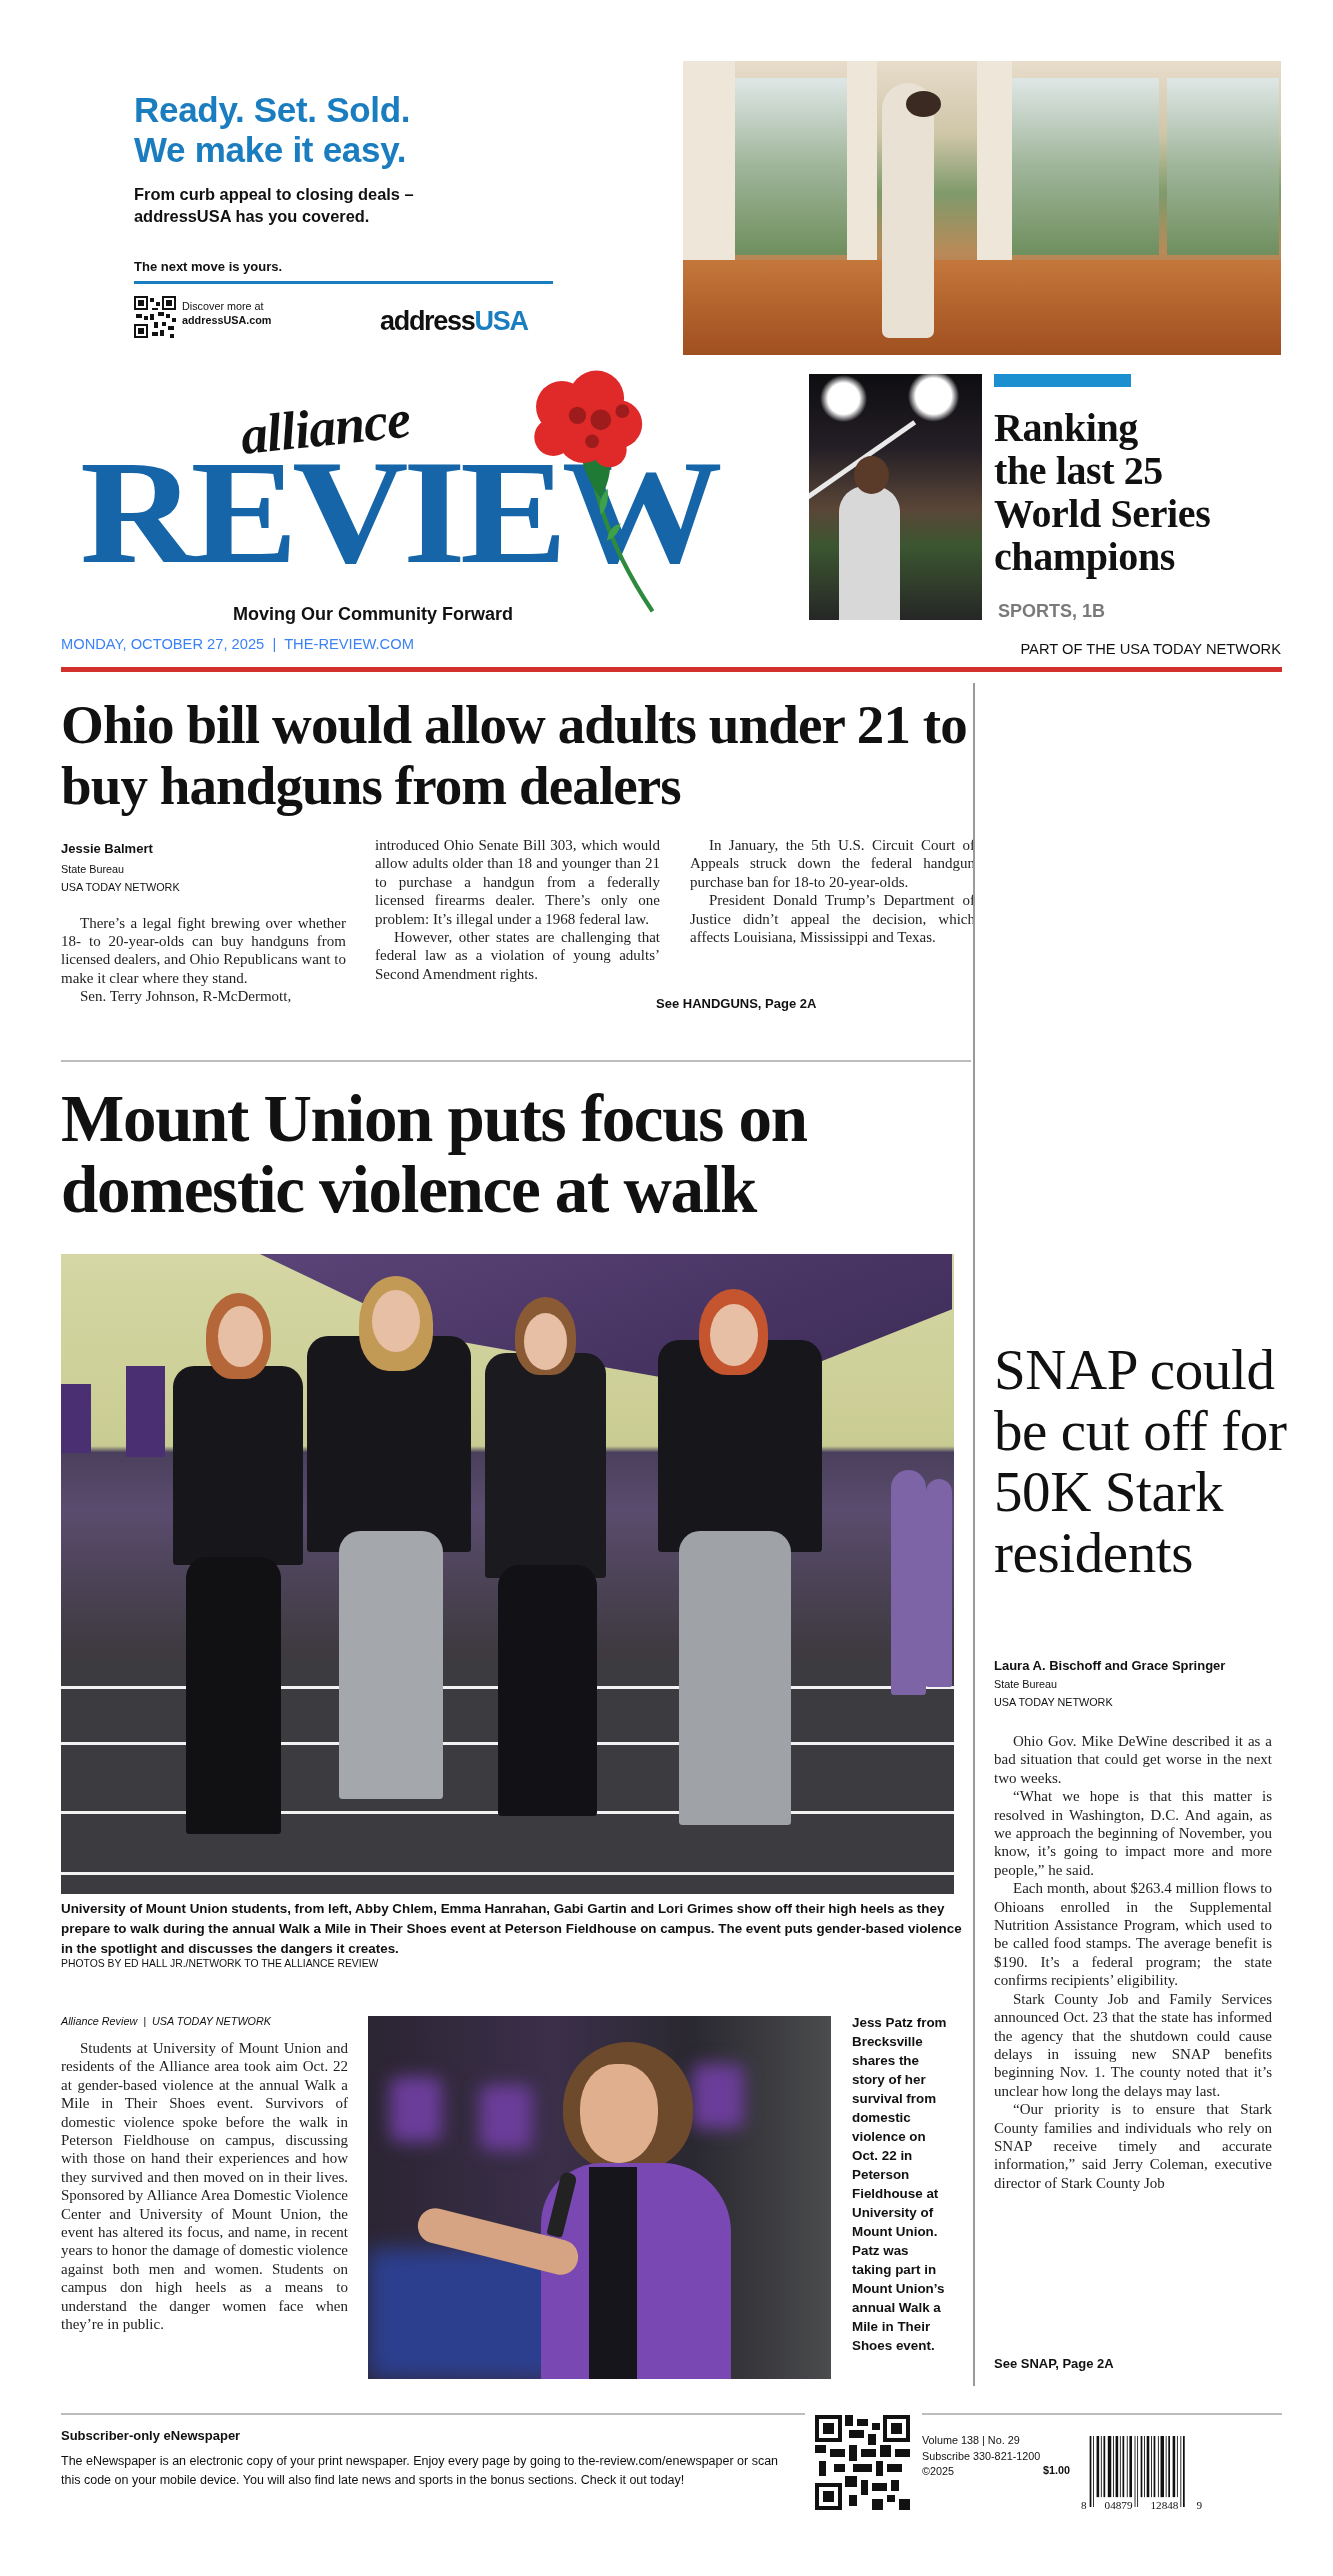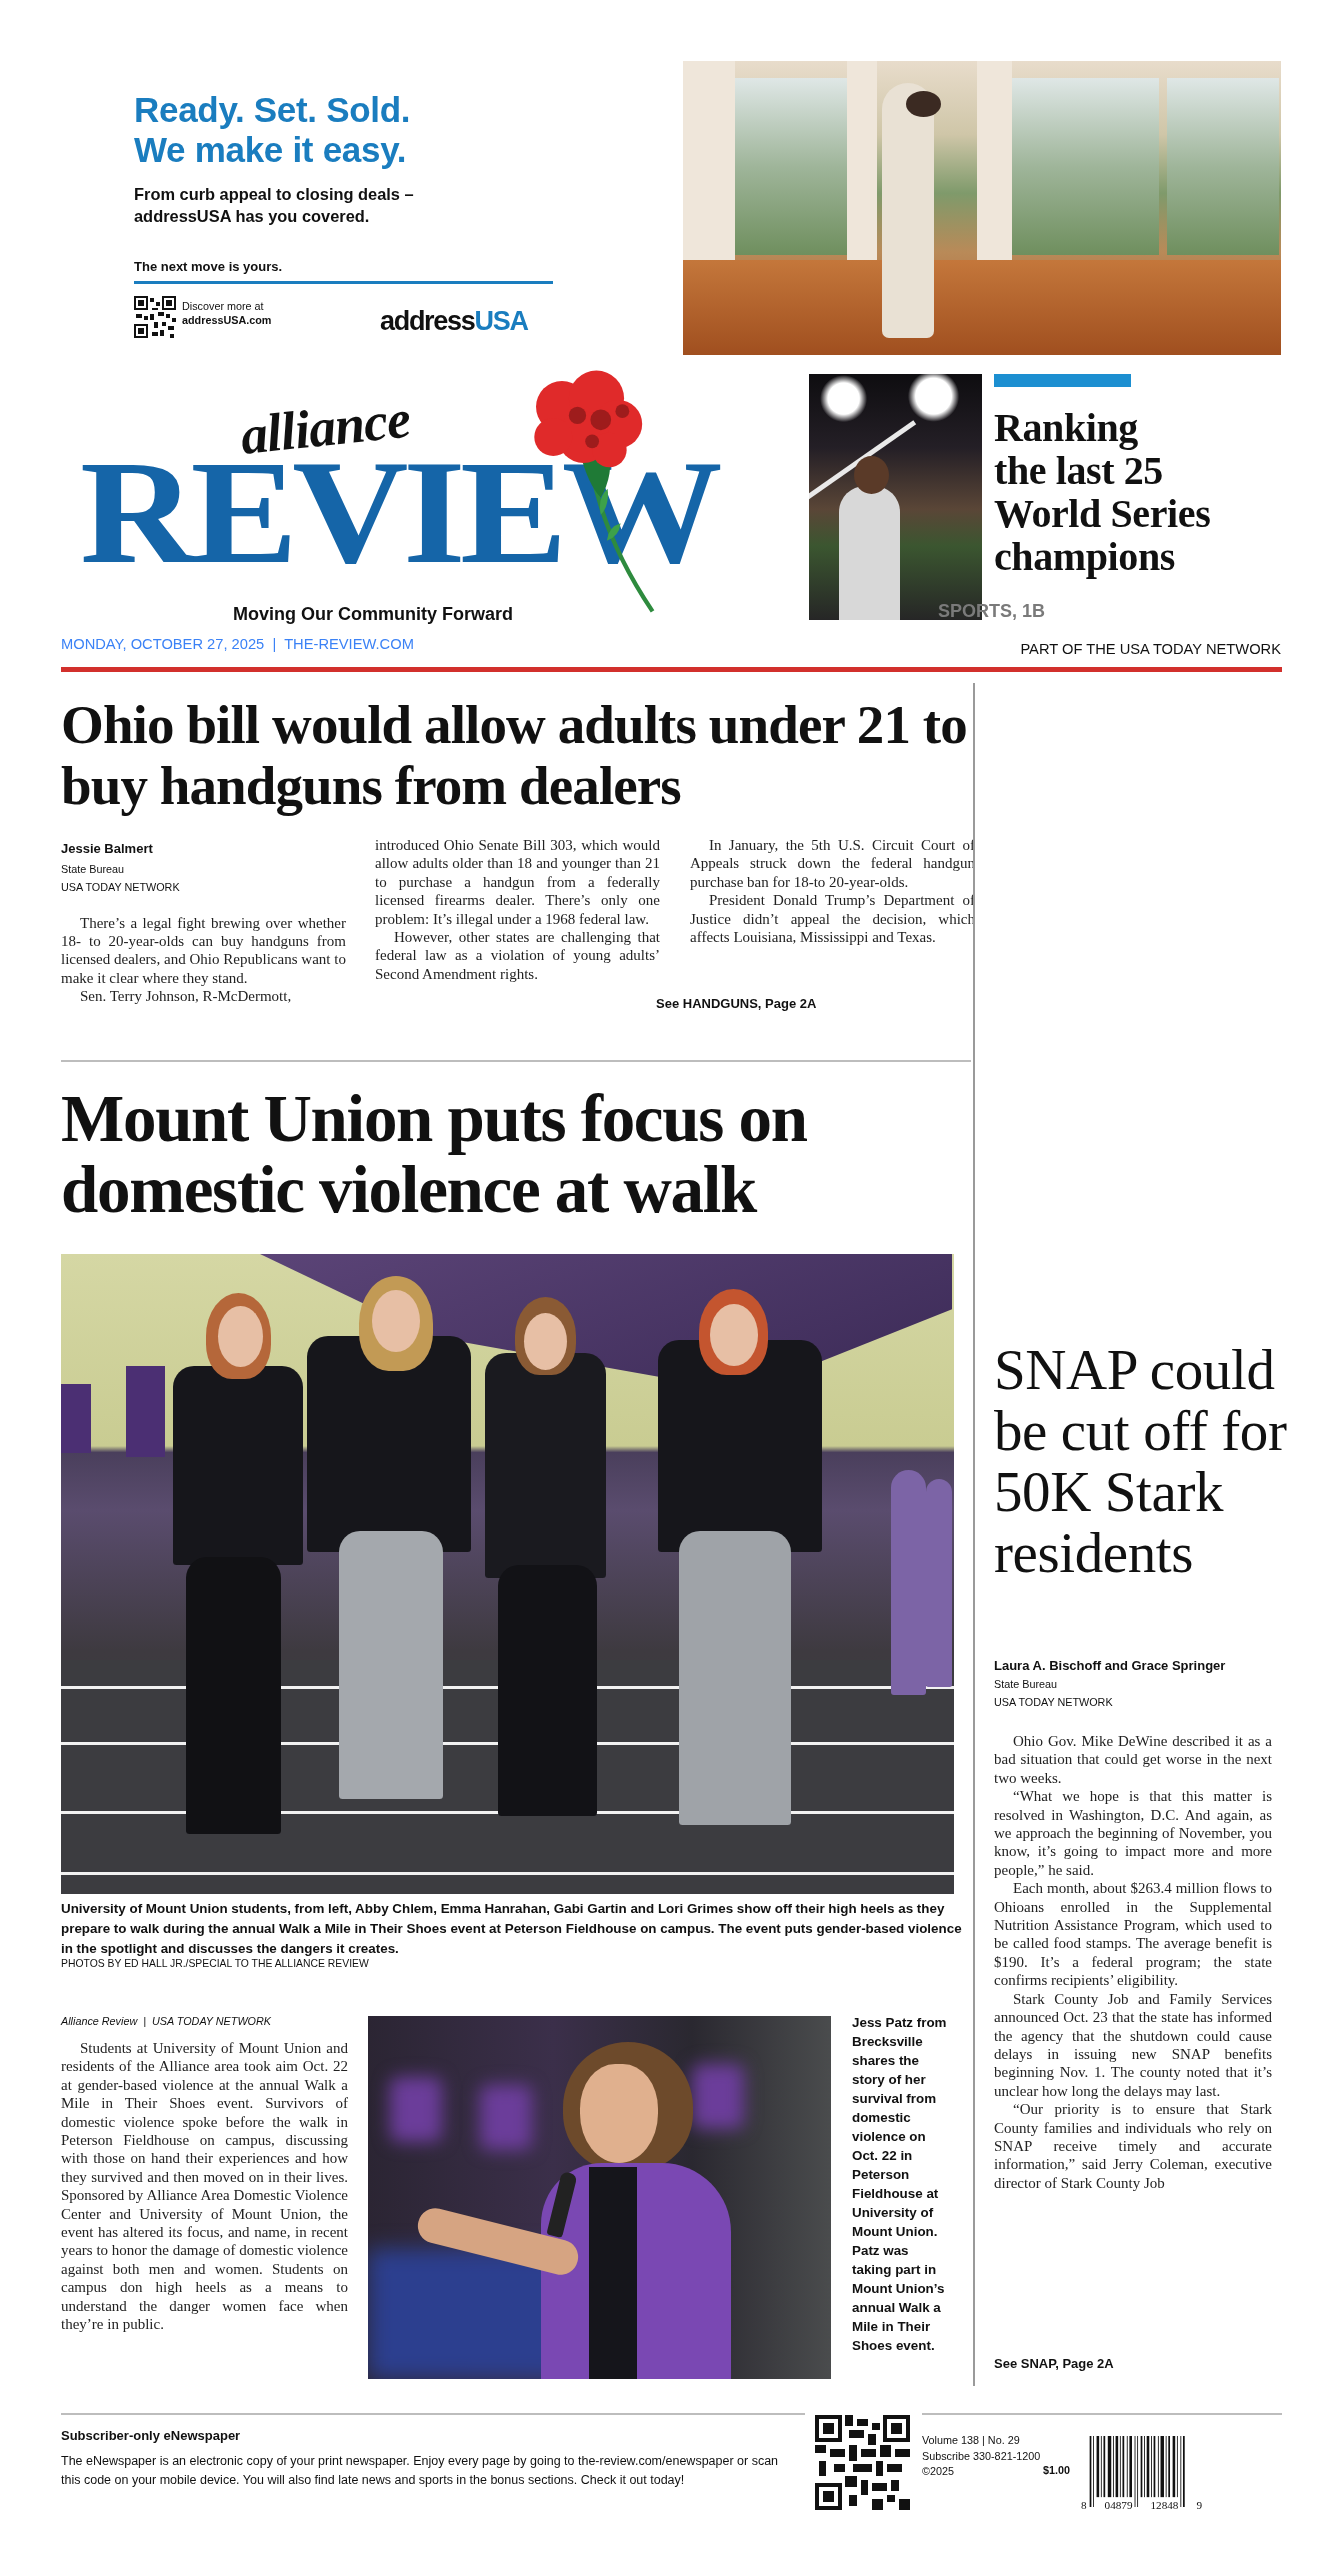--- a/index.html
+++ b/index.html
@@ -33,21 +33,21 @@
   .network { right: 52px; top: 641px; font-family: "Liberation Sans", sans-serif; font-size: 14.7px; color: #111; }
   .red-rule { left: 61px; top: 667px; width: 1221px; height: 5.2px; background: #d2302c; }
 
   
   .teaser-photo { left: 809px; top: 374px; width: 173px; height: 246px; background: radial-gradient(circle at 20% 10%, #ffffff 0 6%, transparent 9%), radial-gradient(circle at 72% 9%, #ffffff 0 7%, transparent 10%), linear-gradient(180deg,#0e0d10 0%,#241f26 30%,#5a4637 55%,#3b5630 70%,#262626 100%); overflow: hidden; }
   .teaser-photo .player { position: absolute; left: 30px; top: 112px; width: 61px; height: 134px; background: #d8d8d8; border-radius: 26px 26px 0 0; }
   .teaser-photo .head { position: absolute; left: 45px; top: 82px; width: 35px; height: 38px; background: #5a3a28; border-radius: 50%; }
   .teaser-photo .bat { position: absolute; left: 43px; top: 17.3px; width: 5.2px; height: 147px; background: #e9e9e9; transform: rotate(55deg); transform-origin: center; }
   .teaser-bar { left: 994px; top: 374px; width: 137px; height: 13px; background: #1c8fd1; }
   .teaser-head { left: 994px; top: 406px; font-family: "Liberation Serif", serif; font-weight: 700; font-size: 40px; line-height: 43px; color: #111; letter-spacing: -0.4px; }
-  .teaser-sec { left: 938px; top: 601px; font-family: "Liberation Sans", sans-serif; font-weight: 700; font-size: 18px; color: #7a7a7a; }
+  .teaser-sec { left: 998px; top: 601px; font-family: "Liberation Sans", sans-serif; font-weight: 700; font-size: 18px; color: #7a7a7a; }
 
   
   .s1-head { left: 61px; top: 694px; width: 934px; font-family: "Liberation Serif", serif; font-weight: 700; font-size: 55px; line-height: 61px; color: #111; letter-spacing: -0.9px; }
   .byline-name { font-family: "Liberation Sans", sans-serif; font-weight: 700; font-size: 13px; color: #111; }
   .byline-meta { font-family: "Liberation Sans", sans-serif; font-size: 10.8px; line-height: 18px; color: #111; }
   .body-col { font-family: "Liberation Serif", serif; font-size: 15px; line-height: 18.4px; color: #222; text-align: justify; hyphens: manual; }
   .body-col p { text-indent: 19px; }
   .body-col p.nofirst { text-indent: 0; }
   .jump { font-family: "Liberation Sans", sans-serif; font-weight: 700; font-size: 13px; color: #111; }
 
@@ -246,21 +246,21 @@
 
   <div class="person" style="left:597px;top:86px;width:164px;height:212px;background:#16161b;"></div>
   <div class="person" style="left:618px;top:277px;width:112px;height:294px;background:#9fa3a8;"></div>
   <div class="hair" style="left:638px;top:35px;width:69px;height:86px;background:#c4552f;"></div>
   <div class="face" style="left:649px;top:50px;width:48px;height:62px;"></div>
 
   <div class="person" style="left:830px;top:216px;width:35px;height:225px;background:#7c64a6;"></div>
   <div class="person" style="left:865px;top:225px;width:26px;height:208px;background:#7c64a6;"></div>
 </div>
 <div class="abs caption">University of Mount Union students, from left, Abby Chlem, Emma Hanrahan, Gabi Gartin and Lori Grimes show off their high heels as they prepare to walk during the annual Walk a Mile in Their Shoes event at Peterson Fieldhouse on campus. The event puts gender-based violence in the spotlight and discusses the dangers it creates.</div>
-<div class="abs credit">PHOTOS BY ED HALL JR./SPECIAL TO THE ALLIANCE REVIEW</div>
+<div class="abs credit">PHOTOS BY ED HALL JR./NETWORK TO THE ALLIANCE REVIEW</div>
 
 <div class="abs s2-byline" style="white-space:pre">Alliance Review  |  USA TODAY NETWORK</div>
 <div class="abs body-col s2-body">
   <p>Students at University of Mount Union and residents of the Alliance area took aim Oct. 22 at gender-based violence at the annual Walk a Mile in Their Shoes event. Survivors of domestic violence spoke before the walk in Peterson Fieldhouse on campus, discussing with those on hand their experiences and how they survived and then moved on in their lives. Sponsored by Alliance Area Domestic Violence Center and University of Mount Union, the event has altered its focus, and name, in recent years to honor the damage of domestic violence against both men and women. Students on campus don high heels as a means to understand the danger women face when they’re in public.</p>
 </div>
 <div class="abs speaker-photo" title="Jess Patz speaking into a microphone wearing a purple blazer">
   <div class="glow" style="left:21.6px;top:61px;"></div>
   <div class="glow" style="left:112px;top:69px;"></div>
   <div class="glow" style="left:324px;top:48px;"></div>
   <div class="blue"></div>

